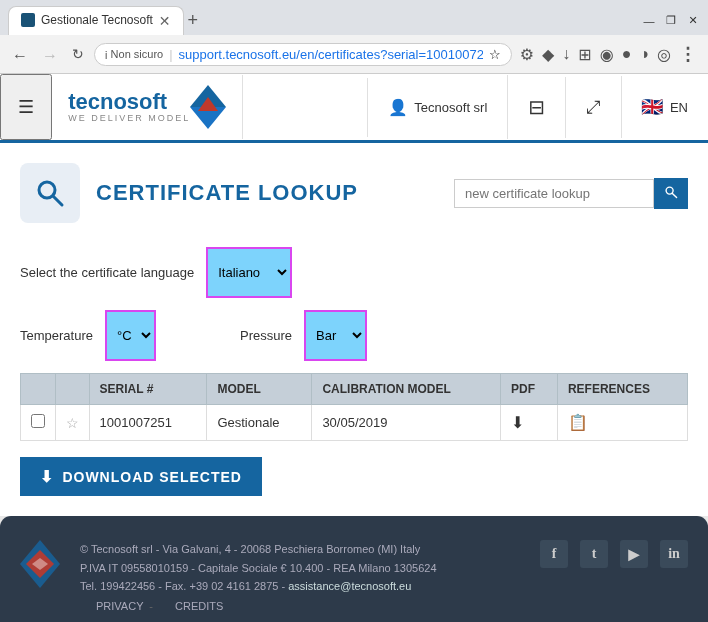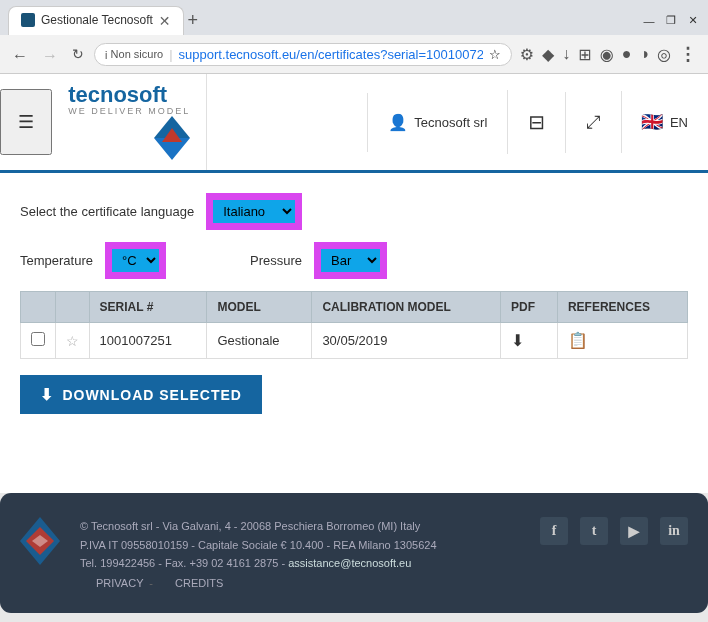--- a/index.html
+++ b/index.html
@@ -42,21 +42,21 @@
     .main-content { background: #fff; margin: 0; padding: 20px; min-height: 320px; }
     .lookup-header { display: flex; align-items: center; margin-bottom: 24px; }
     .lookup-icon { width: 60px; height: 60px; background: #e8eef5; border-radius: 8px; display: flex; align-items: center; justify-content: center; font-size: 28px; color: #1565a0; margin-right: 16px; }
     .lookup-title { font-size: 22px; font-weight: bold; color: #1565a0; letter-spacing: 1px; }
     .lookup-search { margin-left: auto; display: flex; align-items: center; gap: 0; }
     .lookup-search input { border: 1px solid #ccc; padding: 6px 10px; font-size: 13px; color: #aaa; outline: none; width: 200px; }
     .lookup-search button { background: #1565a0; border: none; color: #fff; padding: 7px 10px; cursor: pointer; font-size: 14px; }
 
     .form-row { display: flex; align-items: center; margin-bottom: 12px; gap: 12px; }
     .form-label { color: #333; font-size: 13px; }
-    .form-select { border: 7px solid #d946ef; padding: 3px 6px; font-size: 13px; background: #0ea5e9; cursor: pointer; }
+    .form-select { border: 2px solid #d946ef; padding: 15px 6px; font-size: 13px; background: #7dd3fc; cursor: pointer; }
 
     
     .cert-table { width: 100%; border-collapse: collapse; margin-bottom: 16px; }
     .cert-table th { background: #c5cfd8; color: #333; font-size: 12px; font-weight: bold; padding: 8px 10px; text-align: left; border: 1px solid #b0bec5; }
     .cert-table td { padding: 8px 10px; border: 1px solid #ddd; font-size: 13px; color: #333; background: #fff; }
     .cert-table tr:nth-child(even) td { background: #f7f9fa; }
     .checkbox-cell { width: 30px; text-align: center; }
     .star-cell { width: 30px; text-align: center; }
     .download-icon { font-size: 16px; color: #333; }
     .ref-icon { font-size: 16px; color: #333; }
@@ -76,21 +76,21 @@
     .footer-social { display: flex; gap: 12px; align-items: center; margin-left: auto; }
     .social-icon { width: 28px; height: 28px; background: #3a4a5a; border-radius: 3px; display: flex; align-items: center; justify-content: center; color: #ccc; font-size: 14px; cursor: pointer; font-weight: bold; font-family: serif; }
 
     .footer-links { font-size: 11px; margin-top: 4px; }
     .footer-links a { color: #aab; text-decoration: none; margin-left: 16px; }
     .footer-links span { color: #666; margin: 0 3px; }
 
     .bottom-bar { height: 18px; background: #e8e8e8; }
 
     
-    .tecnosoft-logo { display: flex; align-items: flex-end; flex-direction: column; }
+    .tecnosoft-logo { display: flex; align-items: center; }
     .logo-diamond { position: relative; width: 36px; height: 44px; }
     .diamond-blue { width: 0; height: 0; border-left: 18px solid transparent; border-right: 18px solid transparent; border-bottom: 22px solid #1565a0; position: absolute; top: 0; left: 0; }
     .diamond-blue-bottom { width: 0; height: 0; border-left: 18px solid transparent; border-right: 18px solid transparent; border-top: 22px solid #1a73c4; position: absolute; top: 22px; left: 0; }
     .diamond-red { width: 0; height: 0; border-left: 10px solid transparent; border-right: 10px solid transparent; border-bottom: 14px solid #c0392b; position: absolute; top: 12px; left: 8px; z-index: 2; }
   </style>
 </head>
 <body>
 
 <div class="browser-chrome">
   <div class="browser-titlebar">
@@ -163,20 +163,38 @@
     </div>
     <div class="header-nav-item">
       <span class="flag-icon">🇬🇧</span>
       <span>EN</span>
     </div>
   </div>
 </div>
 
 <div class="main-content">
 
+  <div class="lookup-header">
+    <div class="lookup-icon">
+      <svg width="32" height="32" viewBox="0 0 32 32">
+        <circle cx="13" cy="13" r="8" fill="none" stroke="#1565a0" stroke-width="3"></circle>
+        <line x1="19" y1="19" x2="28" y2="28" stroke="#1565a0" stroke-width="3" stroke-linecap="round"></line>
+      </svg>
+    </div>
+    <h1 class="lookup-title">CERTIFICATE LOOKUP</h1>
+    <div class="lookup-search">
+      <input type="text" placeholder="new certificate lookup" style="">
+      <button class="lookup-search-btn" style="background:#1565a0;border:none;color:#fff;padding:7px 10px;cursor:pointer;font-size:14px;">
+        <svg width="14" height="14" viewBox="0 0 20 20">
+          <circle cx="8" cy="8" r="5" fill="none" stroke="white" stroke-width="2"></circle>
+          <line x1="12" y1="12" x2="18" y2="18" stroke="white" stroke-width="2" stroke-linecap="round"></line>
+        </svg>
+      </button>
+    </div>
+  </div>
 
   <div class="form-row">
     <label class="form-label">Select the certificate language</label>
     <select class="form-select">
       <option>Italiano</option>
       <option>English</option>
       <option>Deutsch</option>
       <option>Français</option>
     </select>
   </div>

